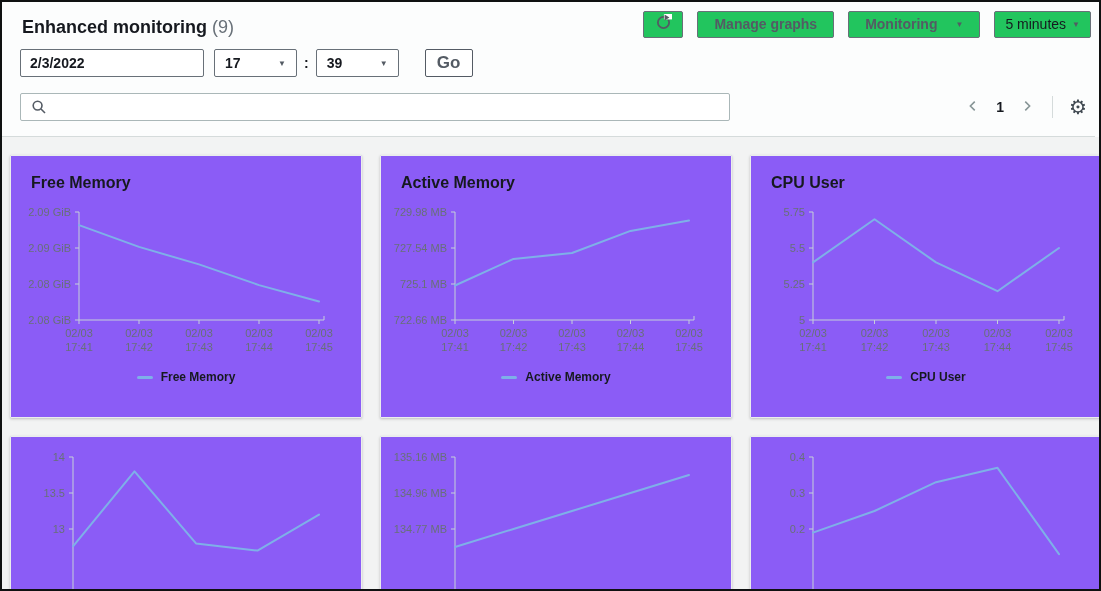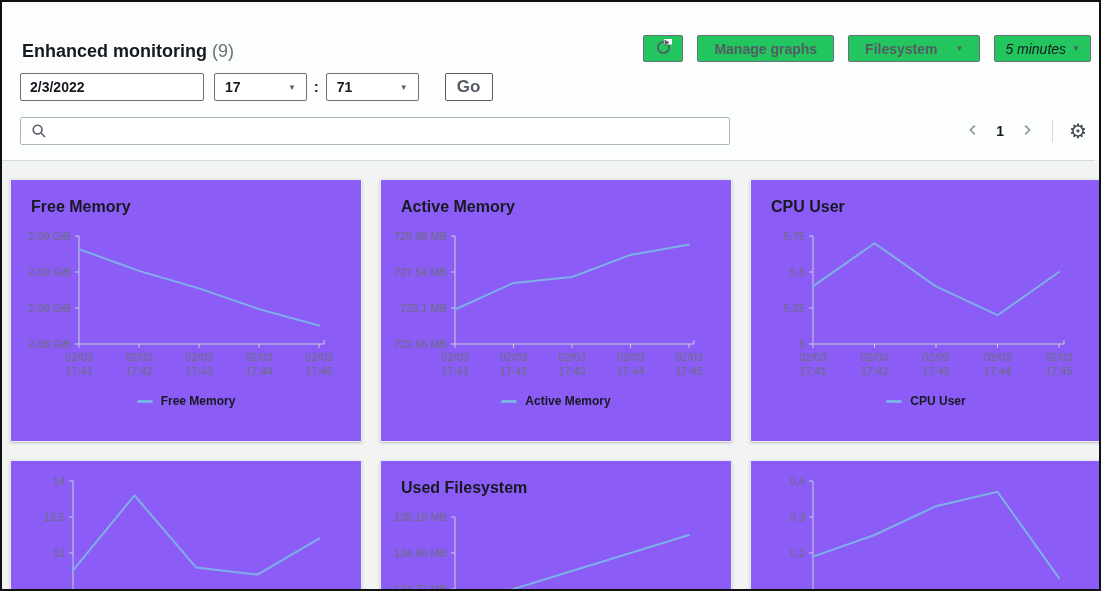--- a/index.html
+++ b/index.html
@@ -6,42 +6,42 @@
   html,body { width: 1101px; height: 591px; }
   body {
     font-family: "Liberation Sans", sans-serif;
     border: 2px solid #0f1111;
     background: #fff;
     overflow: hidden;
     color: #16191f;
   }
   
   .header { background: #fcfdfd; padding: 8px 8px 0 20px; }
-  .hrow1 { display: flex; align-items: flex-end; margin-top: 24px; }
+  .hrow1 { display: flex; align-items: center; }
   .page-title { font-size: 18px; font-weight: 700; color: #16191f; margin-top: 7px; }
   .page-title .count { color: #687078; font-weight: 400; margin-left: 5px; }
   .toolbar { margin-left: auto; display: flex; gap: 14px; align-items: center; }
   .btn {
     display: inline-flex; align-items: center; justify-content: center;
     height: 27px; background: #22c55e; border: 1px solid #687078; border-radius: 2px;
     font-family: inherit; font-size: 14px; font-weight: 700; color: #545b64;
     padding: 0 16px; cursor: pointer; white-space: nowrap;
   }
   .btn.icon-only { width: 40px; padding: 0; }
   .btn .caret { font-size: 8px; color: #545b64; margin-left: 18px; }
-  .interval { font-weight: 400; color: #16191f; padding: 0 10px; font-style: italic; }
+  .interval { font-weight: 400; color: #16191f; padding: 0 10px; }
   .interval .caret { margin-left: 6px; }
   .hrow2 { display: flex; align-items: center; margin-top: 11px; margin-left: -2px; }
   .date-input {
     width: 184px; height: 28px; border: 1px solid #687078; border-radius: 2px;
     font-family: inherit; font-size: 14px; font-weight: 700; color: #16191f;
     padding: 0 9px; outline: none; background: #fff;
   }
   .selectbox {
-    width: 93px; height: 28px; border: 1px solid #687078; border-radius: 2px; background: #fff;
+    width: 83px; height: 28px; border: 1px solid #687078; border-radius: 2px; background: #fff;
     display: inline-flex; align-items: center; justify-content: space-between;
     padding: 0 10px; font-size: 14px; font-weight: 700; color: #16191f; cursor: pointer;
   }
   .selectbox .caret { font-size: 8px; color: #545b64; }
   .hrow2 .sep { margin: 0 7px; font-weight: 700; font-size: 14px; }
   .hrow2 .gap10 { width: 10px; }
   .go-btn {
     margin-left: 26px; width: 48px; height: 28px; background: #fff;
     border: 1px solid #545b64; border-radius: 2px; font-family: inherit;
     font-size: 17px; font-weight: 700; color: #545b64; cursor: pointer;
@@ -86,40 +86,40 @@
         <span>
           <svg width="17" height="17" viewBox="0 0 16 16">
             <circle cx="8" cy="8" r="5.3" fill="none" stroke="#545b64" stroke-width="1.7"></circle>
             <rect x="8.4" y="-0.5" width="8.2" height="5.6" fill="#fff"></rect>
             <polygon points="9,0.4 9,6.1 13.6,3.2" fill="#545b64"></polygon>
           </svg>
         </span>
       </button>
       <button class="btn">Manage graphs</button>
       <button class="btn">
-        <span>Filesystem</span>
+        <span>Monitoring</span>
         <span class="caret">▼</span>
       </button>
       <button class="btn interval">
         <span>5 minutes</span>
         <span class="caret">▼</span>
       </button>
     </div>
   </div>
 
   <div class="hrow2">
     <input class="date-input" value="2/3/2022" style="">
     <span class="gap10"></span>
     <div class="selectbox">
       <span>17</span>
       <span class="caret">▼</span>
     </div>
     <span class="sep">:</span>
     <div class="selectbox">
-      <span>71</span>
+      <span>39</span>
       <span class="caret">▼</span>
     </div>
     <button class="go-btn">Go</button>
   </div>
 
   <div class="hrow3">
     <div class="search-wrap">
       <span class="search-icon">
         <svg width="16" height="16" viewBox="0 0 16 16">
           <circle cx="6.6" cy="6.6" r="4.4" fill="none" stroke="#545b64" stroke-width="1.6"></circle>
@@ -272,21 +272,20 @@
           <line x1="58" y1="44" x2="62" y2="44" stroke="#c5d0d9" stroke-width="1"></line>
           <text x="54" y="48" text-anchor="end" font-size="11" fill="#687078">13.5</text>
           <line x1="58" y1="80" x2="62" y2="80" stroke="#c5d0d9" stroke-width="1"></line>
           <text x="54" y="84" text-anchor="end" font-size="11" fill="#687078">13</text>
           <polyline points="62.0,97.3 123.5,22.4 185.0,94.4 246.5,101.6 308.0,65.6" fill="none" stroke="#7eb0e8" stroke-width="2" stroke-linejoin="round" stroke-linecap="round"></polyline>
         </svg>
 
   </div>
 
   <div class="card">
-    <div class="chart-title">Used Filesystem</div>
     <svg class="chart-svg" width="352" height="150" viewBox="0 0 352 150">
           <line x1="74" y1="8" x2="74" y2="160" stroke="#c5d0d9" stroke-width="1"></line>
           <line x1="70" y1="8" x2="74" y2="8" stroke="#c5d0d9" stroke-width="1"></line>
           <text x="66" y="12" text-anchor="end" font-size="11" fill="#687078">135.16 MB</text>
           <line x1="70" y1="44" x2="74" y2="44" stroke="#c5d0d9" stroke-width="1"></line>
           <text x="66" y="48" text-anchor="end" font-size="11" fill="#687078">134.96 MB</text>
           <line x1="70" y1="80" x2="74" y2="80" stroke="#c5d0d9" stroke-width="1"></line>
           <text x="66" y="84" text-anchor="end" font-size="11" fill="#687078">134.77 MB</text>
           <polyline points="74.0,98.0 132.5,80.0 191.0,62.0 249.5,44.0 308.0,26.0" fill="none" stroke="#7eb0e8" stroke-width="2" stroke-linejoin="round" stroke-linecap="round"></polyline>
         </svg>

